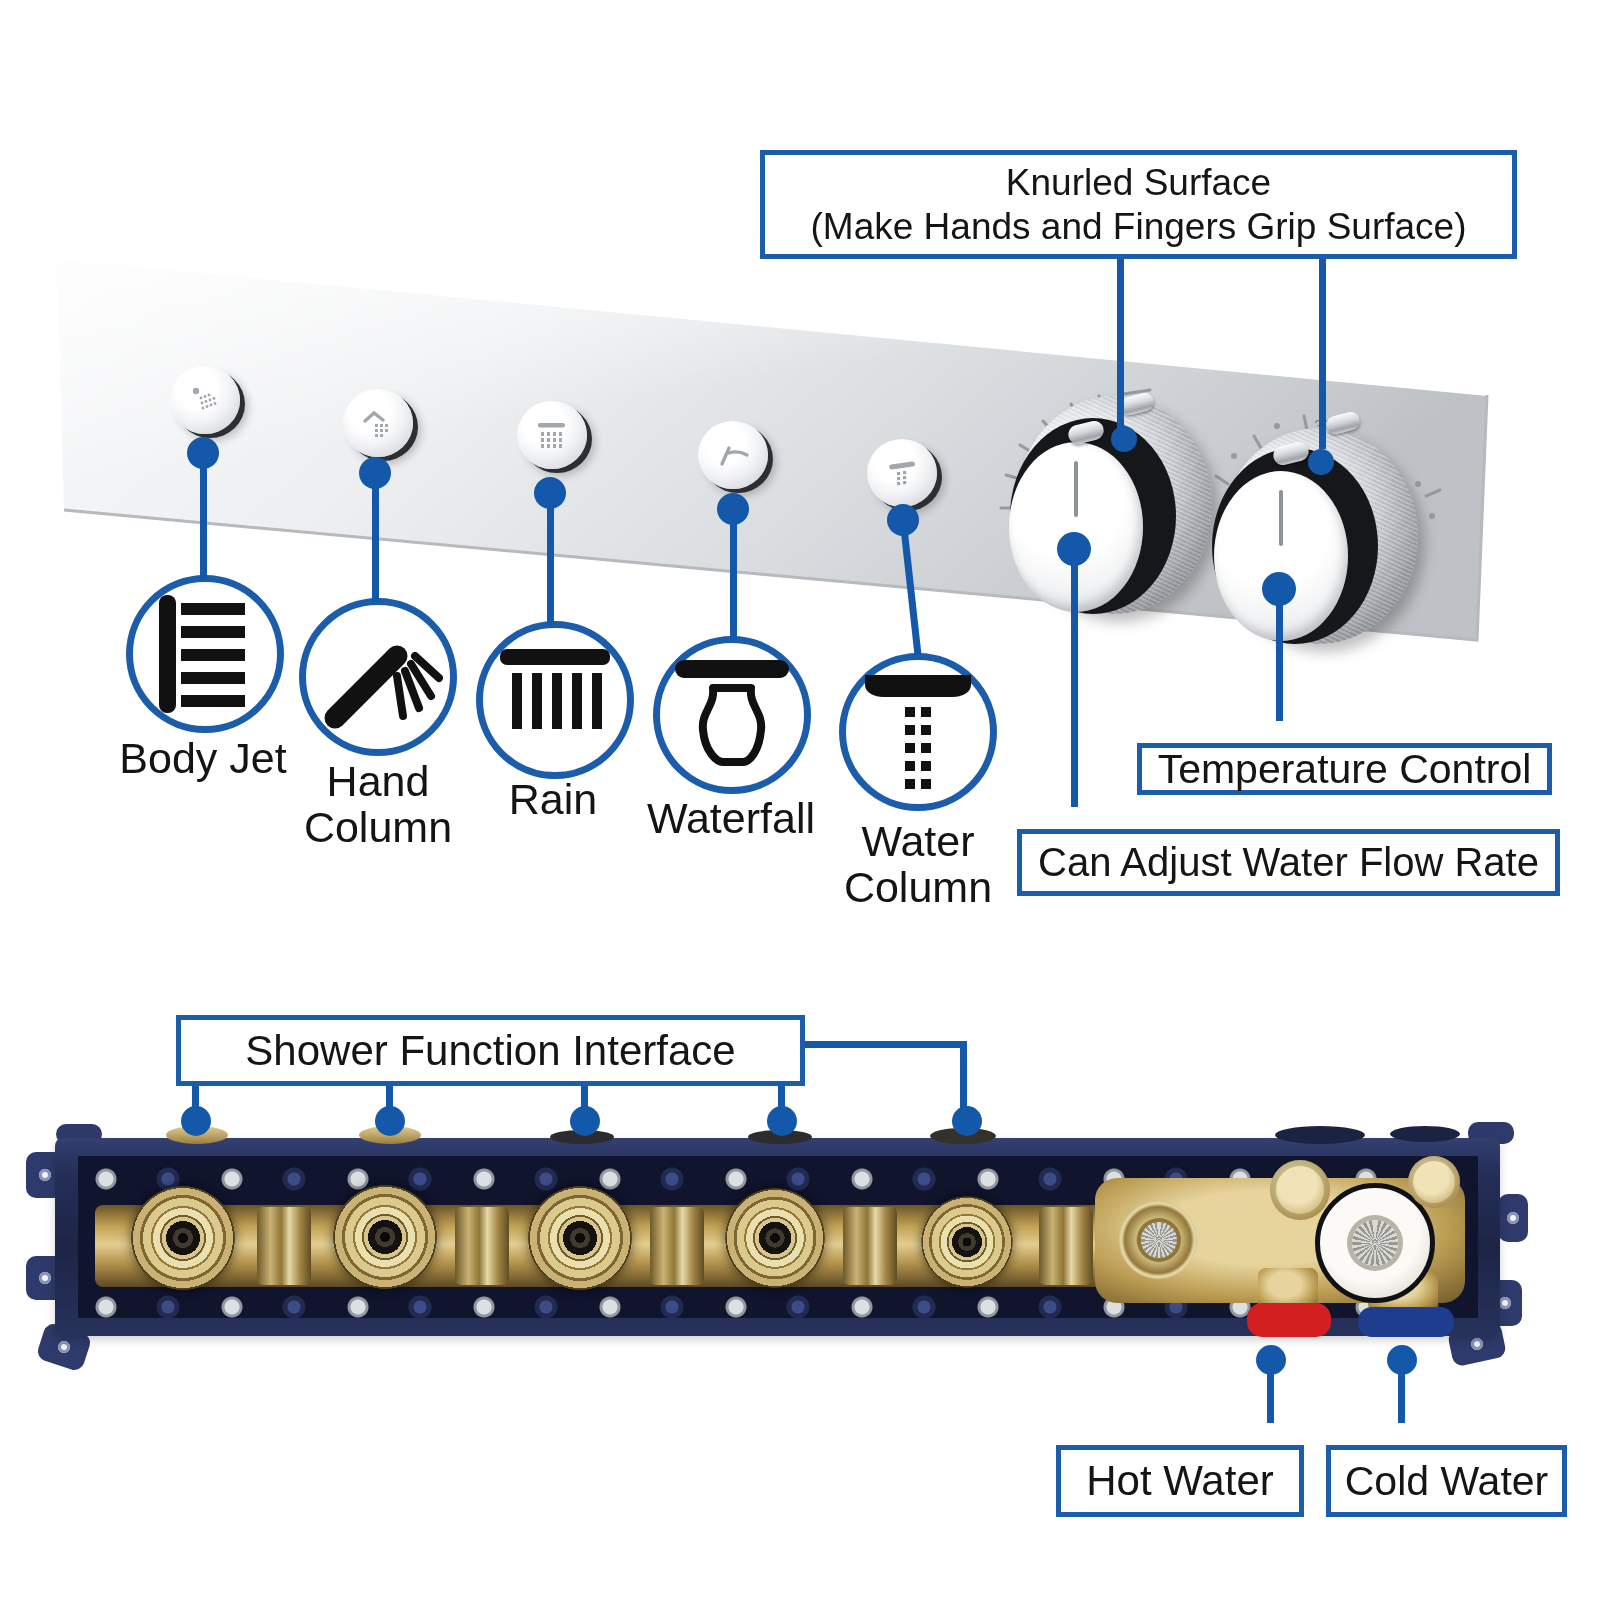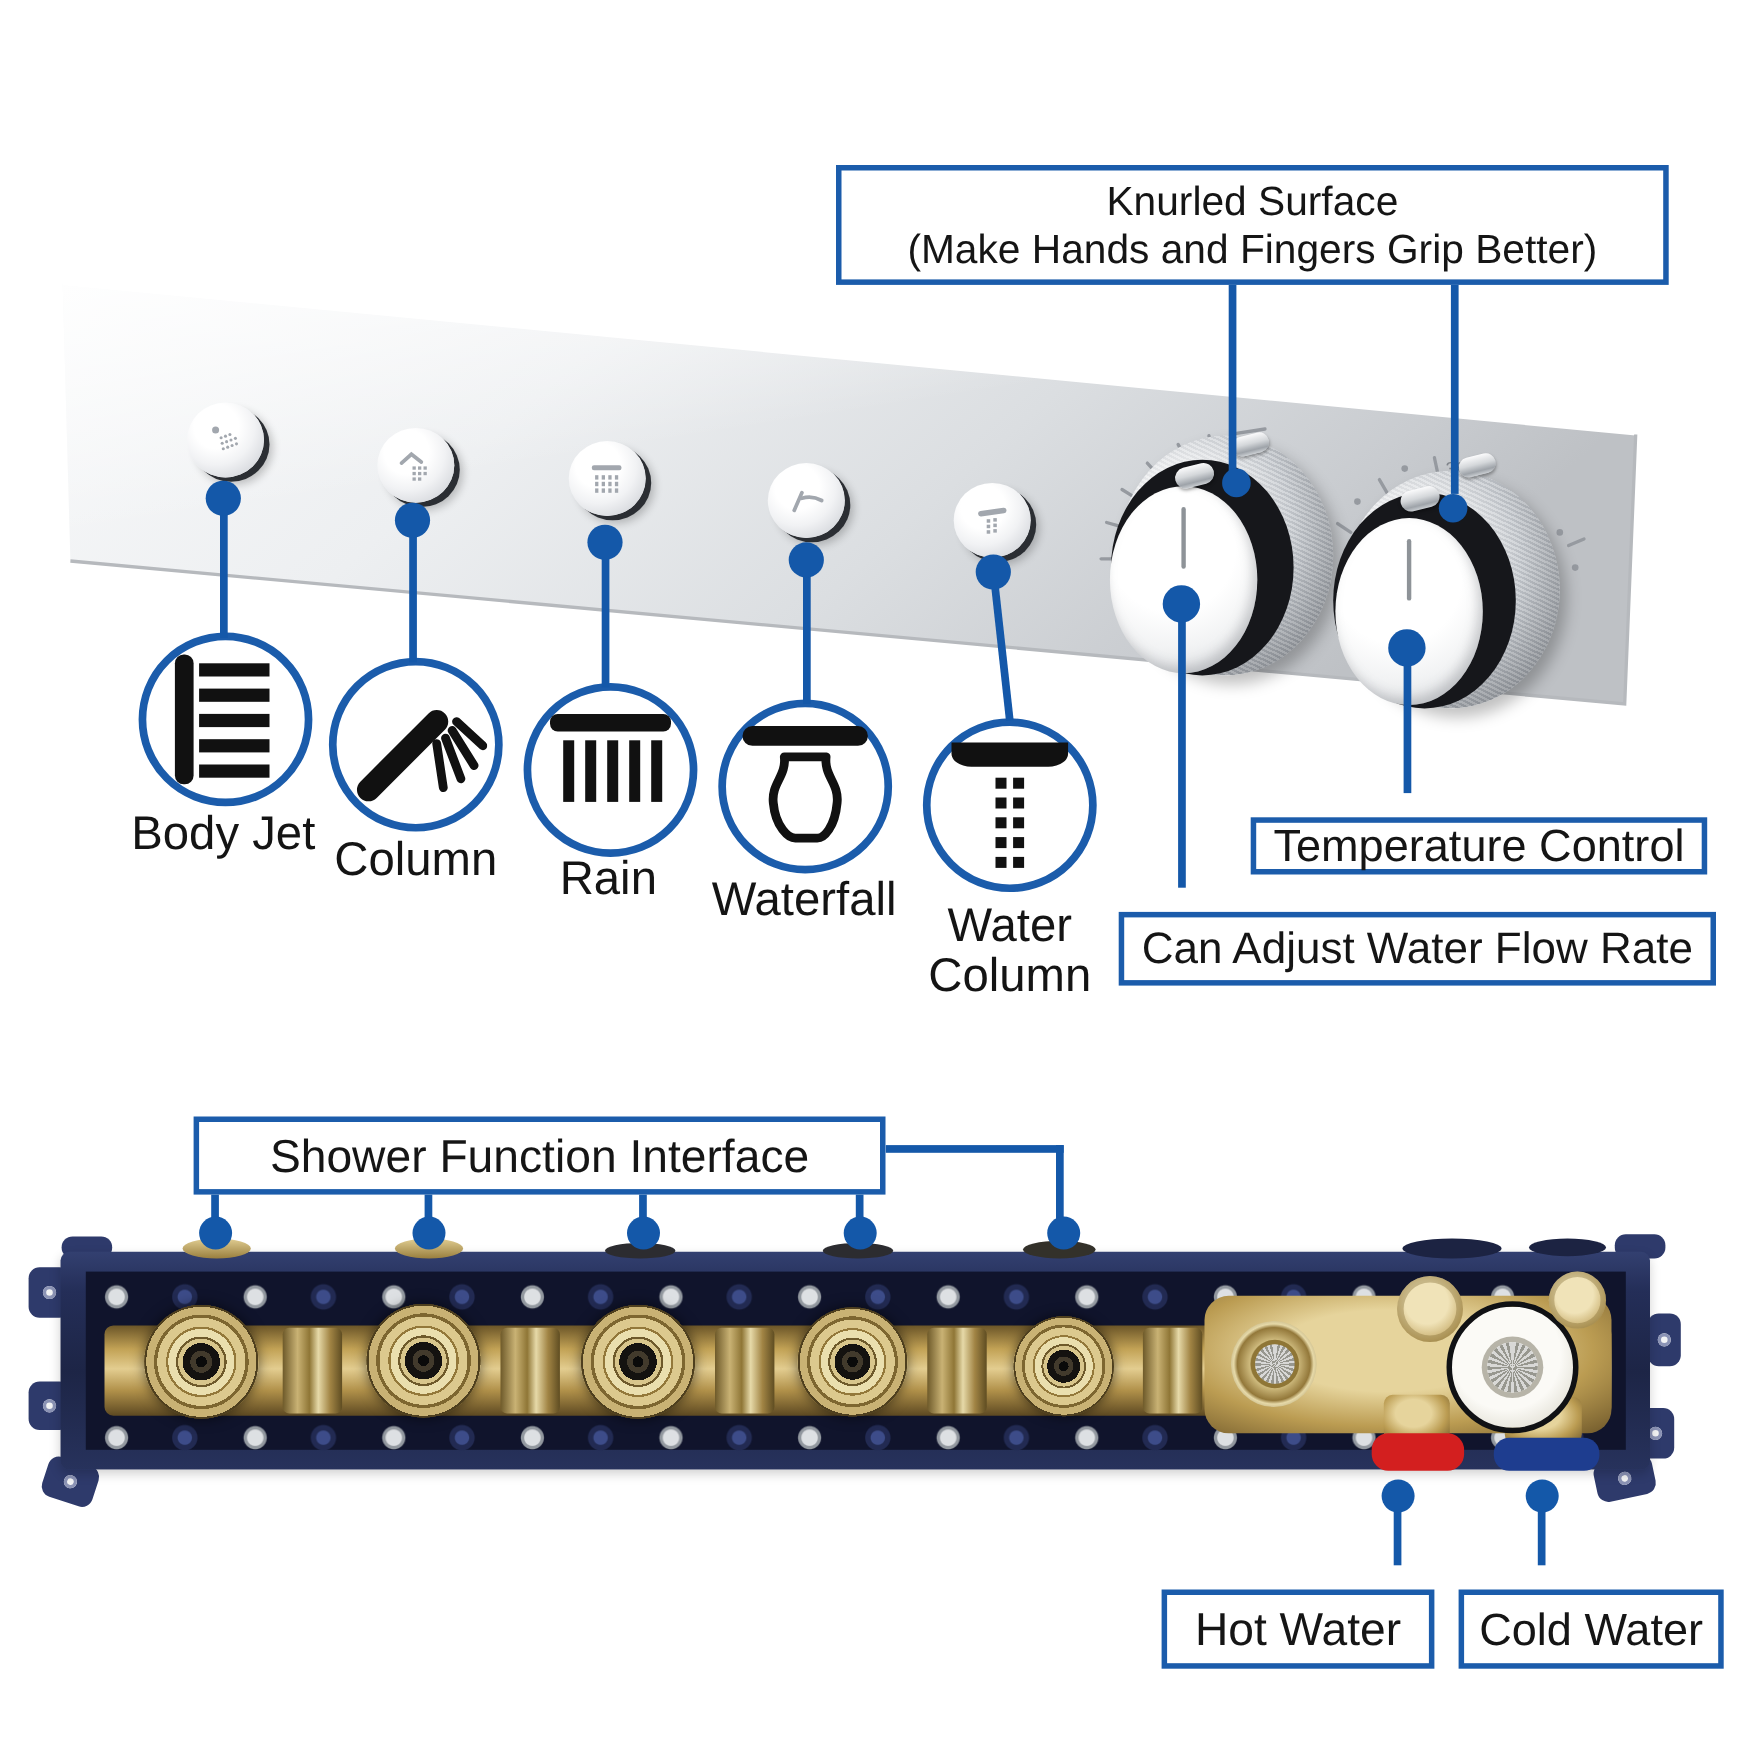--- a/index.html
+++ b/index.html
@@ -204,21 +204,21 @@
   <div class="ktab" style="left:1120px;top:395px;width:34px;height:18px;transform:rotate(-14deg);"></div>
 
   <div class="knurl" style="left:1220px;top:428px;width:198px;height:216px;"></div>
   <div class="kblack" style="left:1212px;top:448px;width:166px;height:196px;"></div>
   <div class="kface" style="left:1214px;top:471px;width:134px;height:170px;"></div>
   <div class="ktab" style="left:1273px;top:444px;width:36px;height:19px;transform:rotate(-14deg);"></div>
   <div class="ktab" style="left:1326px;top:414px;width:34px;height:18px;transform:rotate(-14deg);"></div>
 
   <div class="cbox" style="left:760px;top:128px;width:757px;height:109px;font-size:37px;">
     <div class="l1">Knurled Surface</div>
-    <div class="l1">(Make Hands and Fingers Grip Better)</div>
+    <div class="l1">(Make Hands and Fingers Grip Surface)</div>
   </div>
   <div class="vl" style="left:1117px;top:237px;height:196px;"></div>
   <div class="vl" style="left:1319px;top:237px;height:212px;"></div>
   <div class="dot" style="left:1111px;top:426px;width:26px;height:26px;"></div>
   <div class="dot" style="left:1308px;top:449px;width:26px;height:26px;"></div>
 
   <div class="dot" style="left:187px;top:437px;width:32px;height:32px;"></div>
   <div class="dot" style="left:359px;top:457px;width:32px;height:32px;"></div>
   <div class="dot" style="left:534px;top:477px;width:32px;height:32px;"></div>
   <div class="dot" style="left:717px;top:493px;width:32px;height:32px;"></div>
@@ -288,20 +288,21 @@
         <rect x="46" y="110" width="10" height="10"></rect>
           <rect x="62" y="110" width="10" height="10"></rect>
       </g>
     </svg>
   </div>
 
   <div class="flabel" style="left:63px;top:735px;">
     <div>Body Jet</div>
   </div>
   <div class="flabel" style="left:238px;top:758px;">
+    <div>Hand</div>
     <div>Column</div>
   </div>
   <div class="flabel" style="left:413px;top:776px;">
     <div>Rain</div>
   </div>
   <div class="flabel" style="left:591px;top:795px;">
     <div>Waterfall</div>
   </div>
   <div class="flabel" style="left:778px;top:818px;">
     <div>Water</div>

